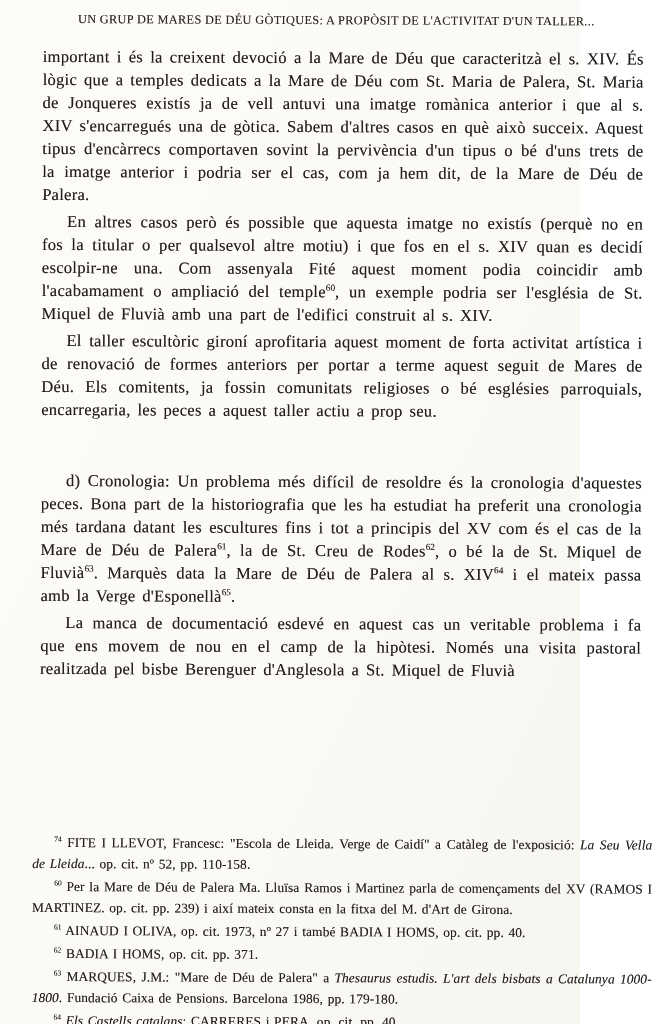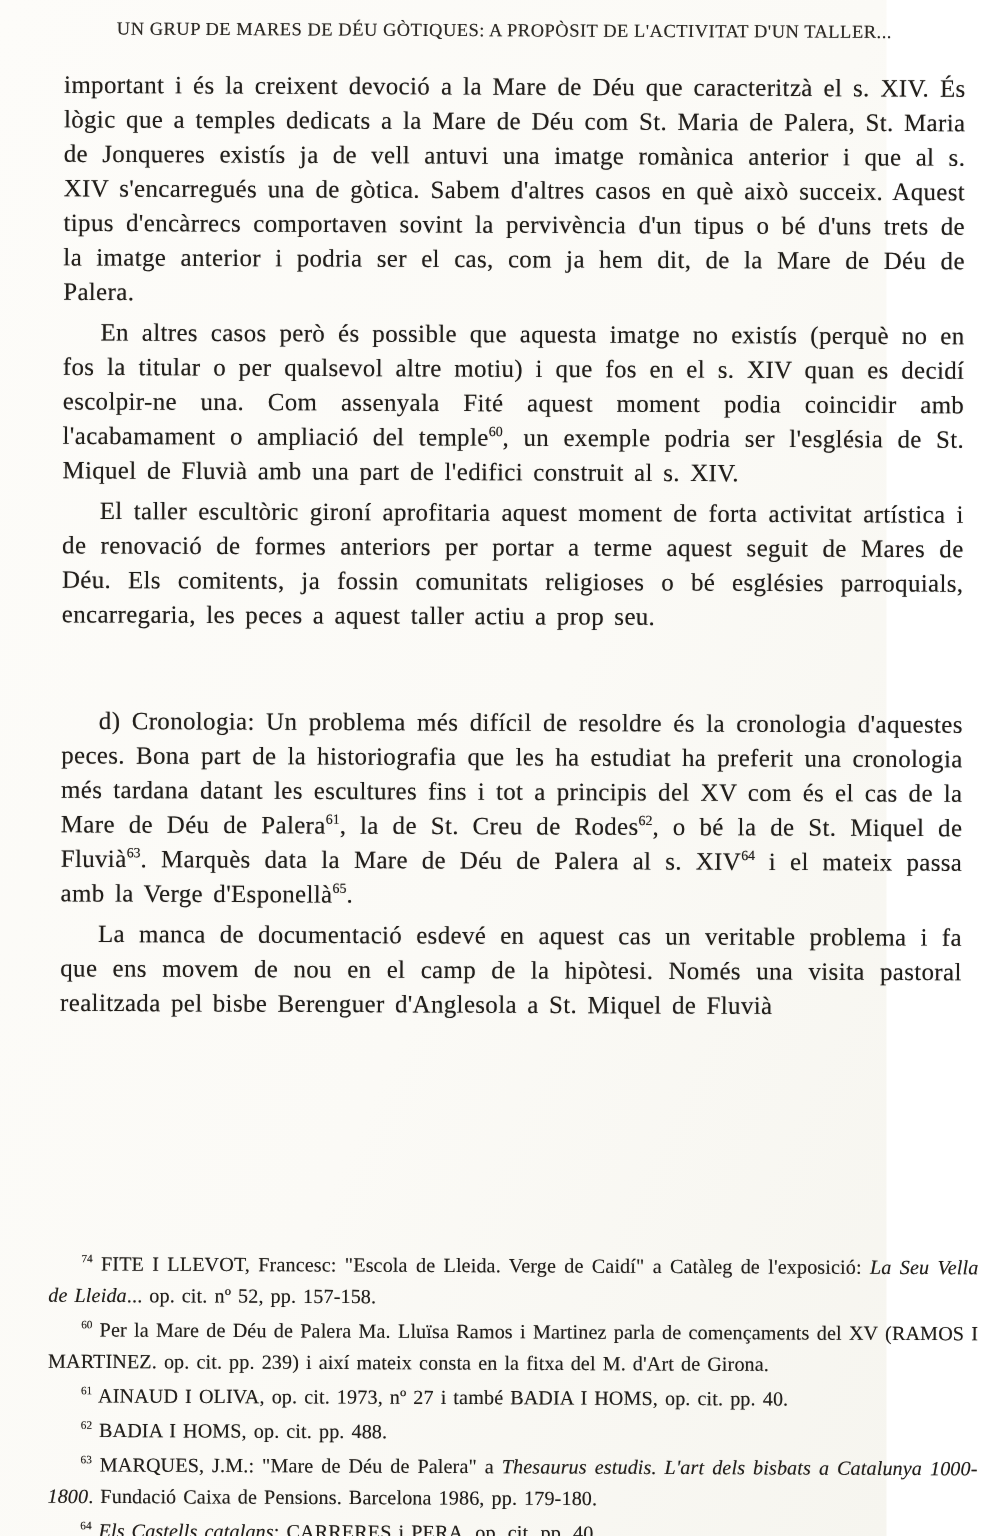--- a/index.html
+++ b/index.html
@@ -9,21 +9,20 @@
     height: 1024px;
     overflow: hidden;
     font-family: "Liberation Serif", "DejaVu Serif", serif;
   }
   .page {
     position: relative;
     width: 580px;
     height: 1024px;
     background: linear-gradient(115deg, #fdfcf9 0%, #fbfaf6 55%, #f6f5ef 100%);
     color: #221f1b;
-    padding-left: 11px;
   }
   .skew {
     position: absolute;
     inset: 0;
     transform: rotate(0.25deg);
     transform-origin: 50% 0;
   }
   .running-header {
     position: absolute;
     top: 13px;
@@ -81,21 +80,21 @@
   <div class="skew">
     <div class="running-header">UN GRUP DE MARES DE DÉU GÒTIQUES: A PROPÒSIT DE L'ACTIVITAT D'UN TALLER...</div>
     <div class="body-text" id="body-text">
         <p class="para"><span>important i és la creixent devoció a la Mare de Déu que caracteritzà el s. XIV. És lògic que a temples dedicats a la Mare de Déu com St. Maria de Palera, St. Maria de Jonqueres existís ja de vell antuvi una imatge romànica anterior i que al s. XIV s'encarregués una de gòtica. Sabem d'altres casos en què això succeix. Aquest tipus d'encàrrecs comportaven sovint la pervivència d'un tipus o bé d'uns trets de la imatge anterior i podria ser el cas, com ja hem dit, de la Mare de Déu de Palera.</span></p>
         <p class="para indent"><span>En altres casos però és possible que aquesta imatge no existís (perquè no en fos la titular o per qualsevol altre motiu) i que fos en el s. XIV quan es decidí escolpir-ne una. Com assenyala Fité aquest moment podia coincidir amb l'acabamament o ampliació del temple</span><sup>60</sup><span>, un exemple podria ser l'església de St. Miquel de Fluvià amb una part de l'edifici construit al s. XIV.</span></p>
         <p class="para indent"><span>El taller escultòric gironí aprofitaria aquest moment de forta activitat artística i de renovació de formes anteriors per portar a terme aquest seguit de Mares de Déu. Els comitents, ja fossin comunitats religioses o bé esglésies parroquials, encarregaria, les peces a aquest taller actiu a prop seu.</span></p>
         <p class="para indent gap-before"><span class="b">d) Cronologia:</span><span> Un problema més difícil de resoldre és la cronologia d'aquestes peces. Bona part de la historiografia que les ha estudiat ha preferit una cronologia més tardana datant les escultures fins i tot a principis del XV com és el cas de la Mare de Déu de Palera</span><sup>61</sup><span>, la de St. Creu de Rodes</span><sup>62</sup><span>, o bé la de St. Miquel de Fluvià</span><sup>63</sup><span>. Marquès data la Mare de Déu de Palera al s. XIV</span><sup>64</sup><span> i el mateix passa amb la Verge d'Esponellà</span><sup>65</sup><span>.</span></p>
         <p class="para indent"><span>La manca de documentació esdevé en aquest cas un veritable problema i fa que ens movem de nou en el camp de la hipòtesi. Només una visita pastoral realitzada pel bisbe Berenguer d'Anglesola a St. Miquel de Fluvià</span></p>
       </div>
     <div class="footnotes" id="footnotes">
-        <p class="footnote"><sup>74</sup><span> FITE I LLEVOT, Francesc: "Escola de Lleida. Verge de Caidí" a Catàleg de l'exposició: </span><span class="i">La Seu Vella de Lleida</span><span>... op. cit. nº 52, pp. 157-158.</span></p>
+        <p class="footnote"><sup>74</sup><span> FITE I LLEVOT, Francesc: "Escola de Lleida. Verge de Caidí" a Catàleg de l'exposició: </span><span class="i">La Seu Vella de Lleida</span><span>... op. cit. nº 52, pp. 110-158.</span></p>
         <p class="footnote"><sup>60</sup><span> Per la Mare de Déu de Palera Ma. Lluïsa Ramos i Martinez parla de començaments del XV (RAMOS I MARTINEZ. op. cit. pp. 239) i així mateix consta en la fitxa del M. d'Art de Girona.</span></p>
         <p class="footnote"><sup>61</sup><span> AINAUD I OLIVA, op. cit. 1973, nº 27 i també BADIA I HOMS, op. cit. pp. 40.</span></p>
-        <p class="footnote"><sup>62</sup><span> BADIA I HOMS, op. cit. pp. 488.</span></p>
+        <p class="footnote"><sup>62</sup><span> BADIA I HOMS, op. cit. pp. 371.</span></p>
         <p class="footnote"><sup>63</sup><span> MARQUES, J.M.: "Mare de Déu de Palera" a </span><span class="i">Thesaurus estudis. L'art dels bisbats a Catalunya 1000-1800</span><span>. Fundació Caixa de Pensions. Barcelona 1986, pp. 179-180.</span></p>
         <p class="footnote"><sup>64</sup><span> </span><span class="i">Els Castells catalans</span><span>; CARRERES i PERA, op. cit. pp. 40.</span></p>
       </div>
   </div>
 </div>
 
 </body></html>

